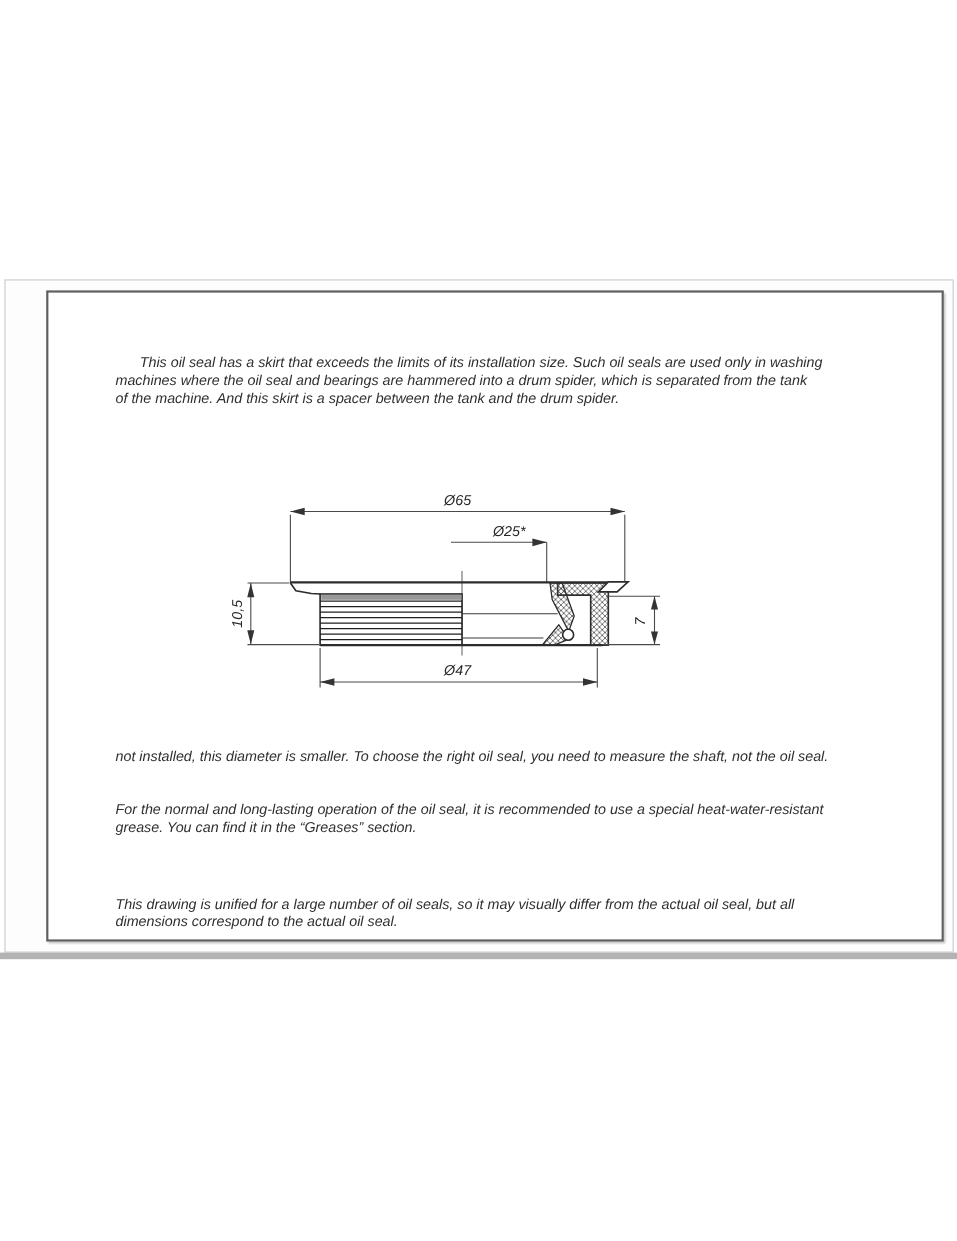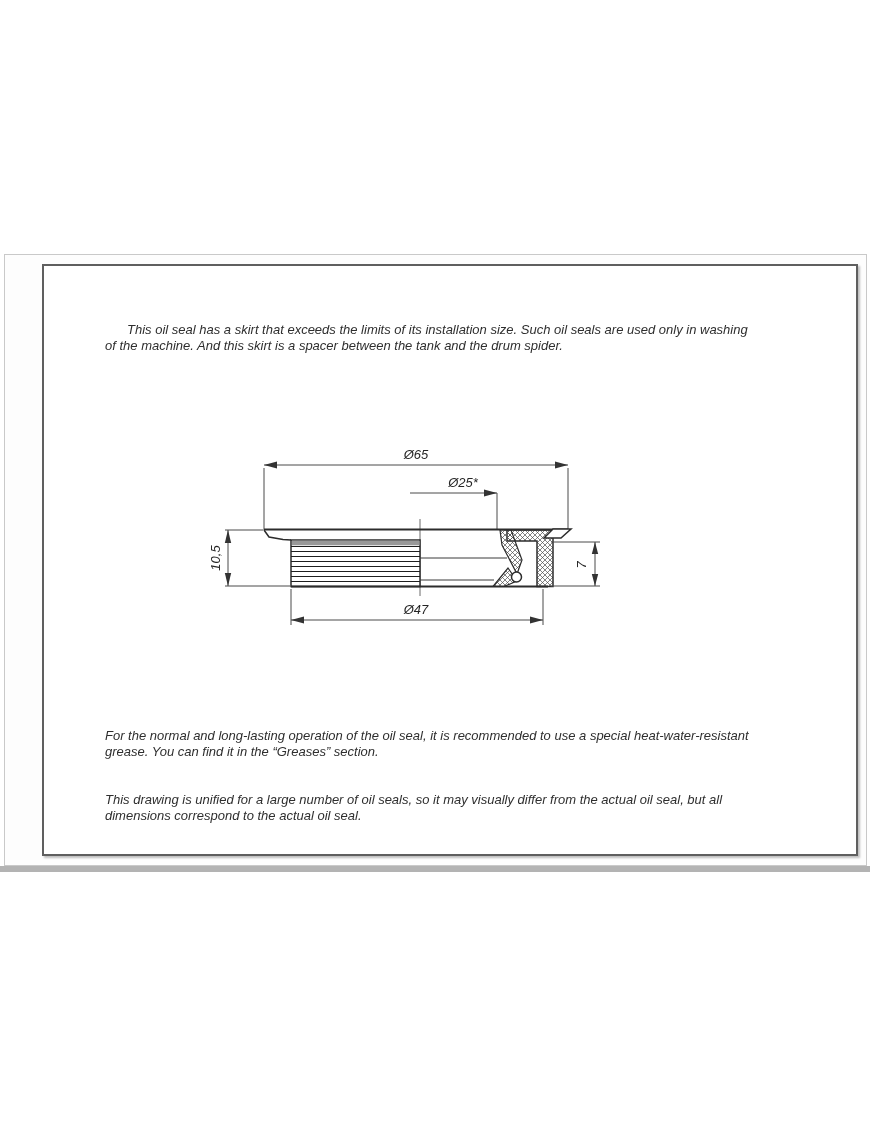--- a/index.html
+++ b/index.html
@@ -25,20 +25,21 @@
 <body>
 
 <div class="canvas">
 
   <div class="outer-frame"></div>
   <div class="bottom-bar"></div>
   <div class="sheet"></div>
 
   <div class="text-block" style="top:322px;">
     <div class="line indent">This oil seal has a skirt that exceeds the limits of its installation size. Such oil seals are used only in washing</div>
+    <div class="line">machines where the oil seal and bearings are hammered into a drum spider, which is separated from the tank</div>
     <div class="line">of the machine. And this skirt is a spacer between the tank and the drum spider.</div>
   </div>
 
   <svg class="drawing-svg" width="410" height="195" viewBox="205 440 410 195">
     <defs>
       <pattern id="xh" width="5" height="5" patternUnits="userSpaceOnUse">
         <path d="M0,5 L5,0 M0,0 L5,5" stroke="#4d4d4d" stroke-width="0.7" fill="none"></path>
       </pattern>
     </defs>
 
@@ -109,25 +110,26 @@
       <line x1="551" y1="542" x2="600" y2="542"></line>
       <line x1="551" y1="586" x2="600" y2="586"></line>
       <line x1="595" y1="542" x2="595" y2="586"></line>
       <polygon points="595,542 591.8,554 598.2,554"></polygon>
       <polygon points="595,586 591.8,574 598.2,574"></polygon>
       <text transform="translate(586,565) rotate(-90)" text-anchor="middle">7</text>
     </g>
   </svg>
 
   <div class="text-block" style="top:680px;">
+    <div class="line">not installed, this diameter is smaller. To choose the right oil seal, you need to measure the shaft, not the oil seal.</div>
   </div>
 
   <div class="text-block" style="top:728px;">
     <div class="line">For the normal and long-lasting operation of the oil seal, it is recommended to use a special heat-water-resistant</div>
     <div class="line">grease. You can find it in the “Greases” section.</div>
   </div>
 
-  <div class="text-block" style="top:792px;">
+  <div class="text-block" style="top:814px;">
     <div class="line">This drawing is unified for a large number of oil seals, so it may visually differ from the actual oil seal, but all</div>
     <div class="line">dimensions correspond to the actual oil seal.</div>
   </div>
 
 </div>
 
 </body></html>

